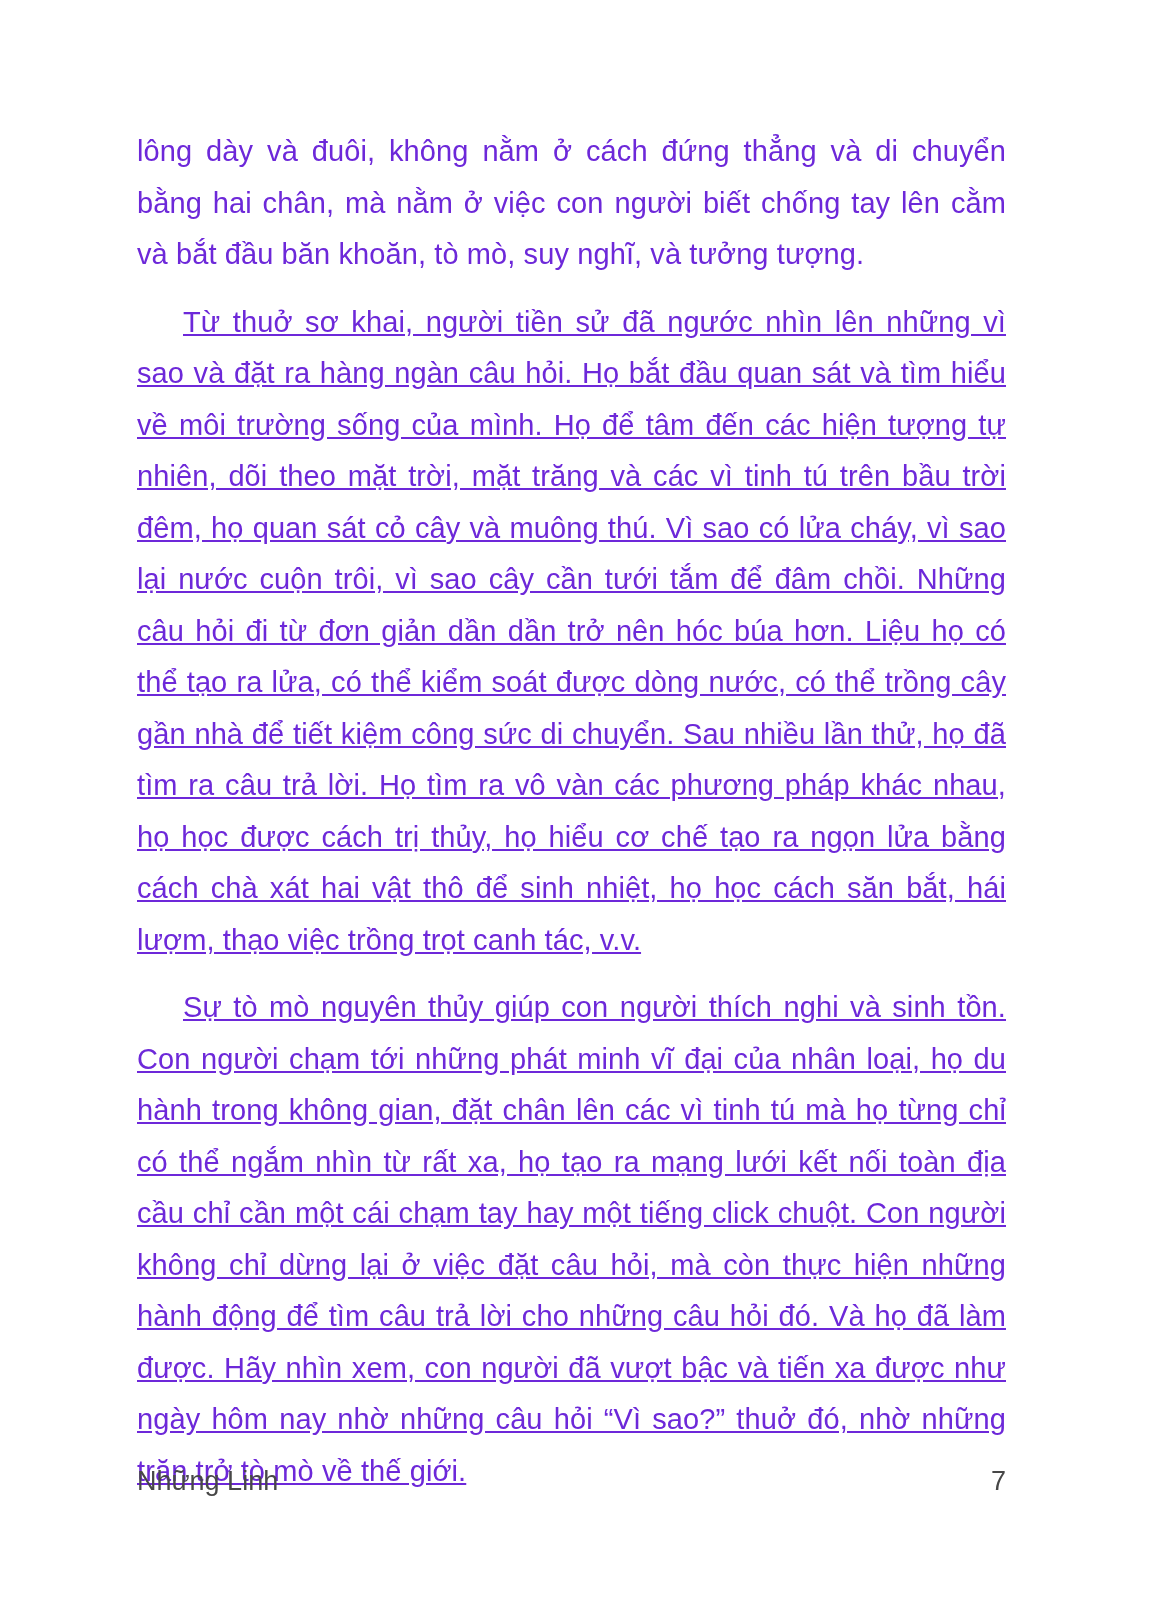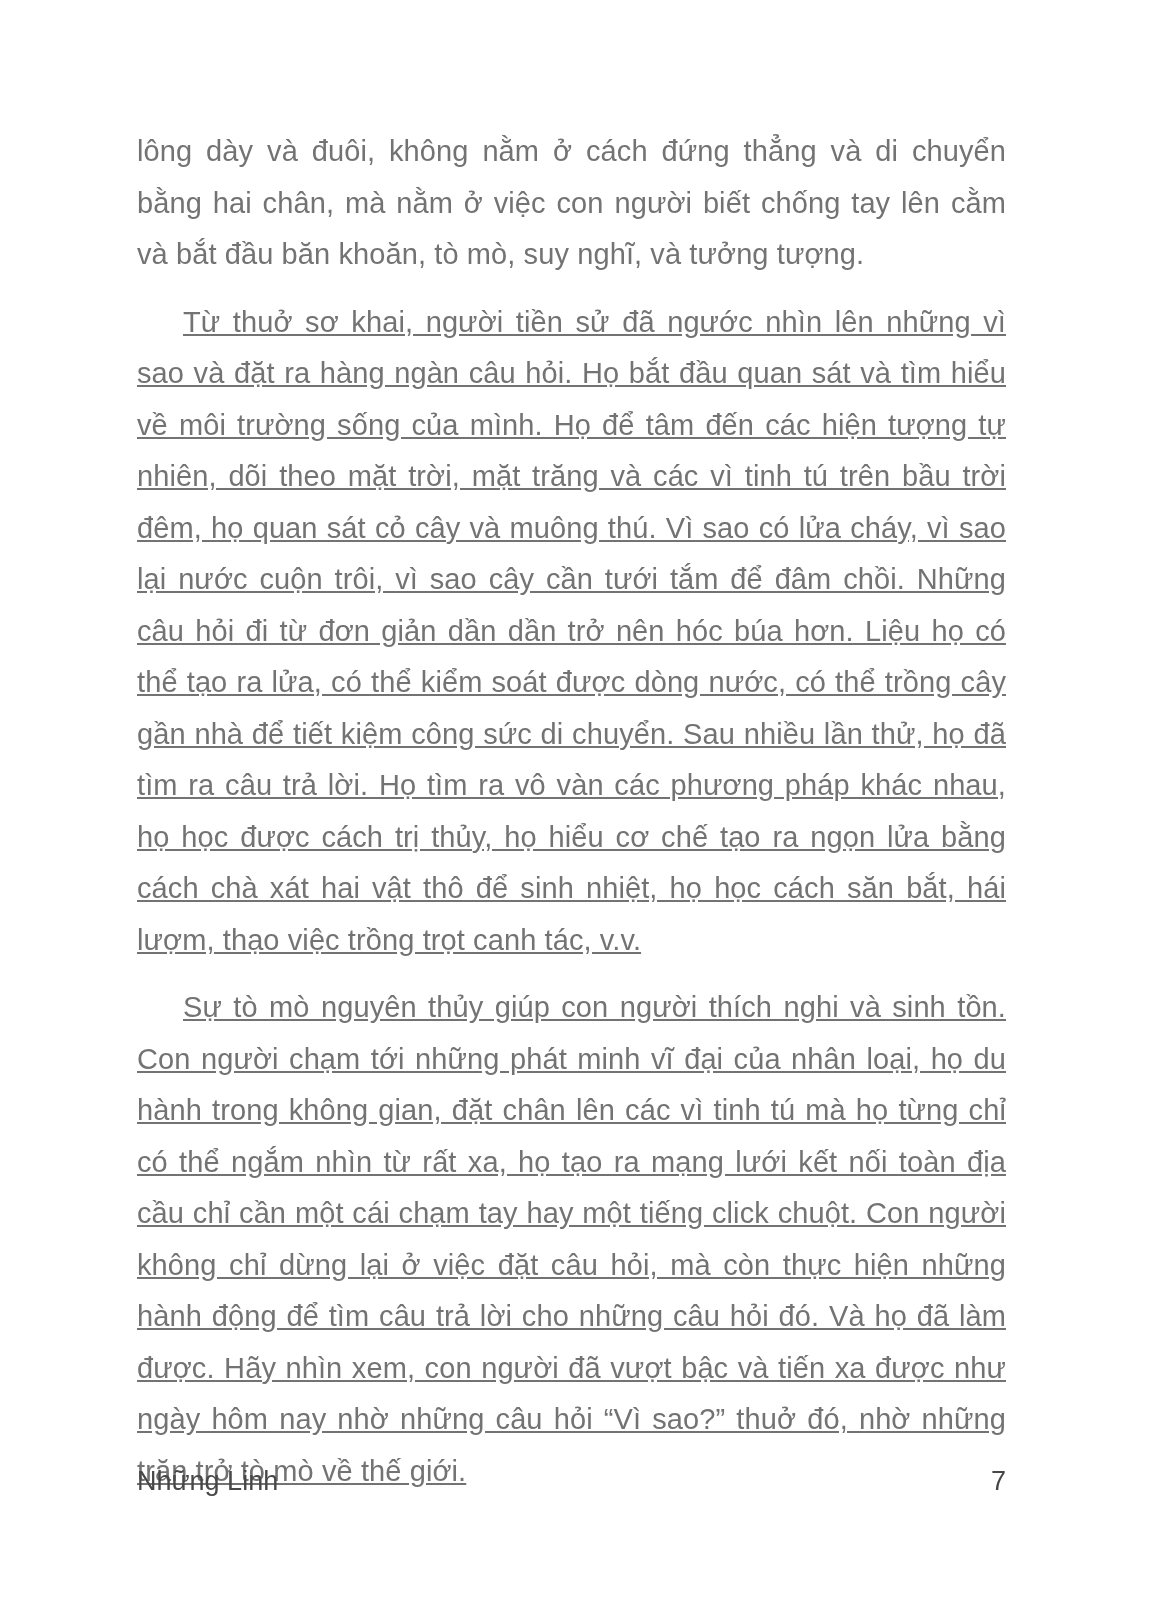--- a/index.html
+++ b/index.html
@@ -15,21 +15,21 @@
     overflow: hidden;
     font-family: "Liberation Sans", "DejaVu Sans", sans-serif;
   }
   .content {
     position: absolute;
     left: 137px;
     top: 126px;
     width: 869px;
     font-size: 29px;
     line-height: 51.5px;
-    color: #737373;
+    color: #6d28d9;
     text-align: justify;
     text-justify: inter-word;
     letter-spacing: 0.1px;
   }
   .content p {
     margin: 0 0 16px 0;
     padding: 0;
   }
   .content p.indent {
     text-indent: 46px;

